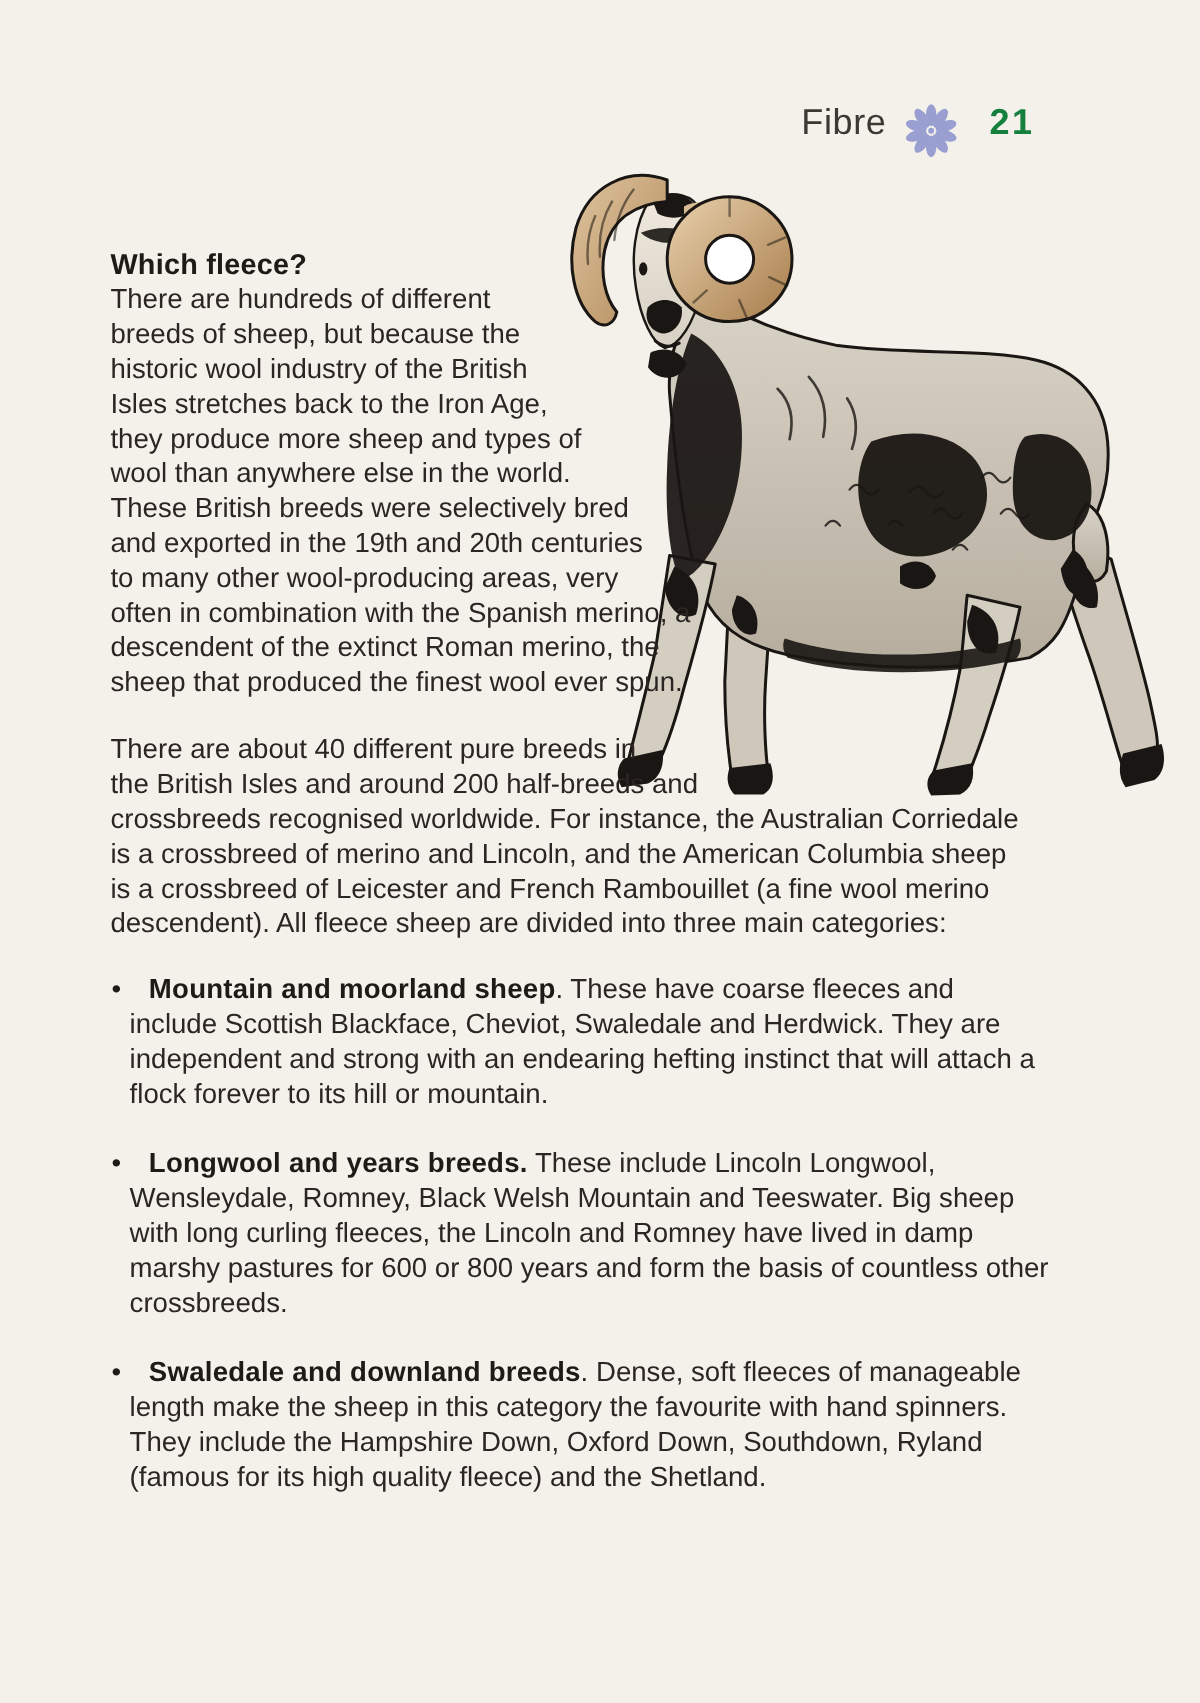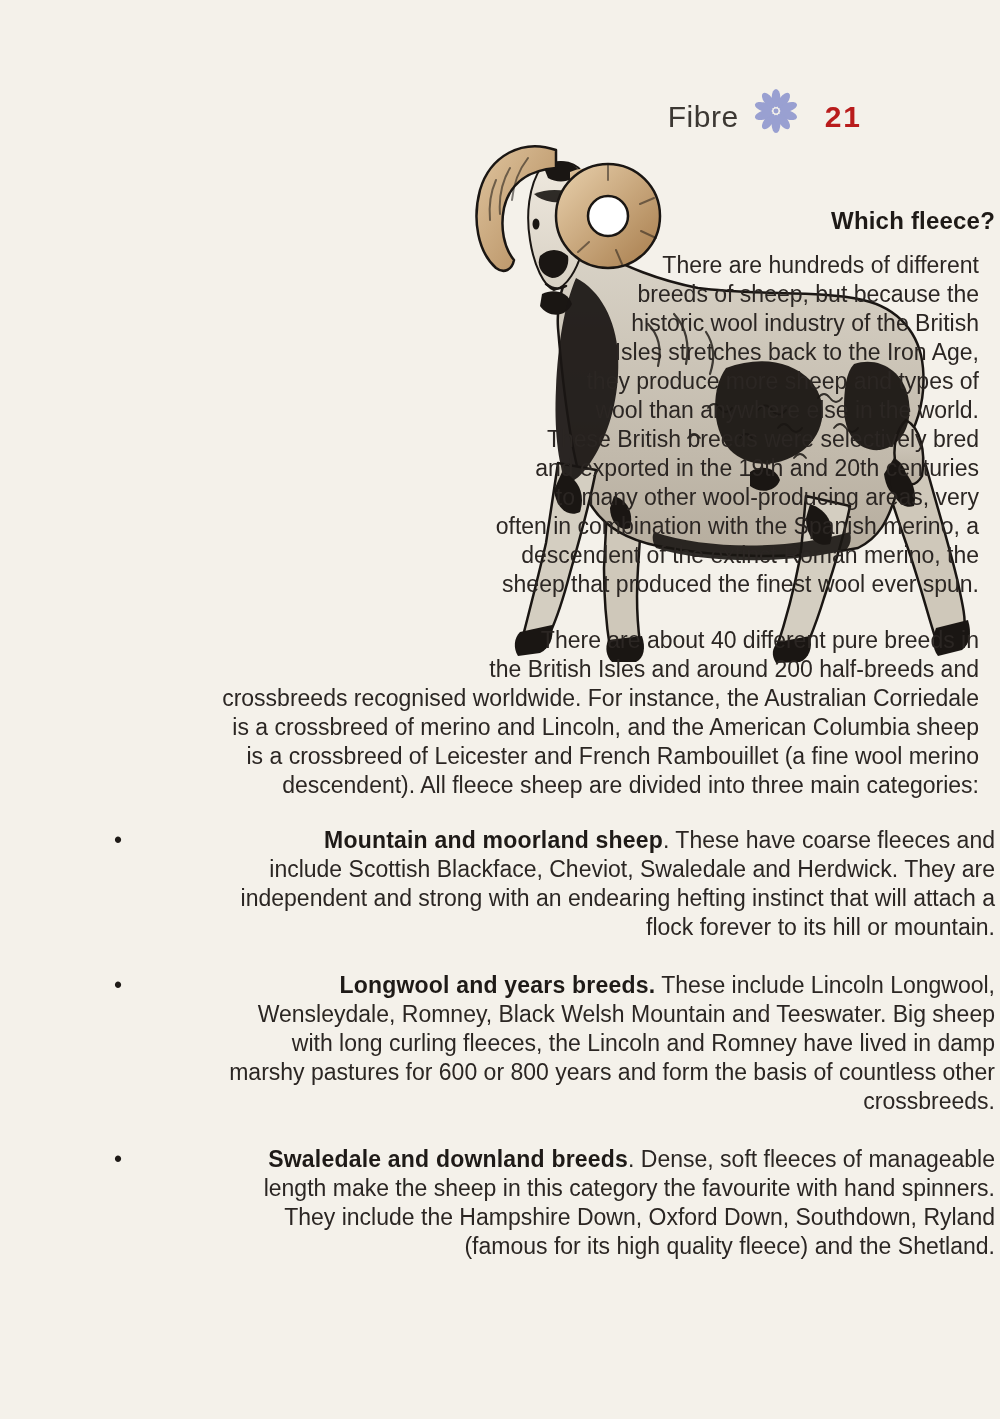--- a/index.html
+++ b/index.html
@@ -12,49 +12,49 @@
     position: relative;
     width: 1000px; height: 1419px;
     overflow: hidden;
     color: #2b2623;
   }
 
   
   .page-header {
     position: absolute;
     top: 86px; left: 0; right: 138px;
-    display: flex; justify-content: flex-end; align-items: flex-end;
+    display: flex; justify-content: flex-end; align-items: flex-start;
     height: 48px;
   }
   .section-label {
     font-size: 30px; color: #3c3833; letter-spacing: 0.5px;
   }
   .flower { width: 46px; height: 46px; margin: 0 12px 0 14px; }
   .page-number {
-    font-size: 30px; font-weight: bold; color: #b91c1c;
+    font-size: 30px; font-weight: bold; color: #15803d;
     letter-spacing: 2px; margin-left: 14px;
   }
 
   
   .ram {
     position: absolute; left: 458px; top: 128px;
     width: 540px; height: 545px; z-index: 1;
   }
 
   
   .content {
-    position: absolute; left: 113px; top: 206px;
+    position: absolute; left: 92px; top: 206px;
     width: 882px; z-index: 2;
-    font-size: 23px; line-height: 29px; color: #2b2623; text-align: right;
+    font-size: 23px; line-height: 29px; color: #2b2623;
   }
   .content h2 {
     margin: 0; font-size: 24px; line-height: 29px;
     font-weight: bold; color: #1e1a17; letter-spacing: 0.2px;
   }
-  .para { margin: 16px; white-space: pre-line; }
+  .para { margin: 0; white-space: pre-line; }
   .para-2 { margin-top: 27px; }
   .bullets { margin-top: 26px; }
   .bullet {
     position: relative; padding-left: 16px;
     white-space: pre-line; margin: 0;
   }
   .bullet + .bullet { margin-top: 29px; }
   .bullet .dot {
     position: absolute; left: 1px; top: 0;
     font-size: 23px; color: #1e1a17;

